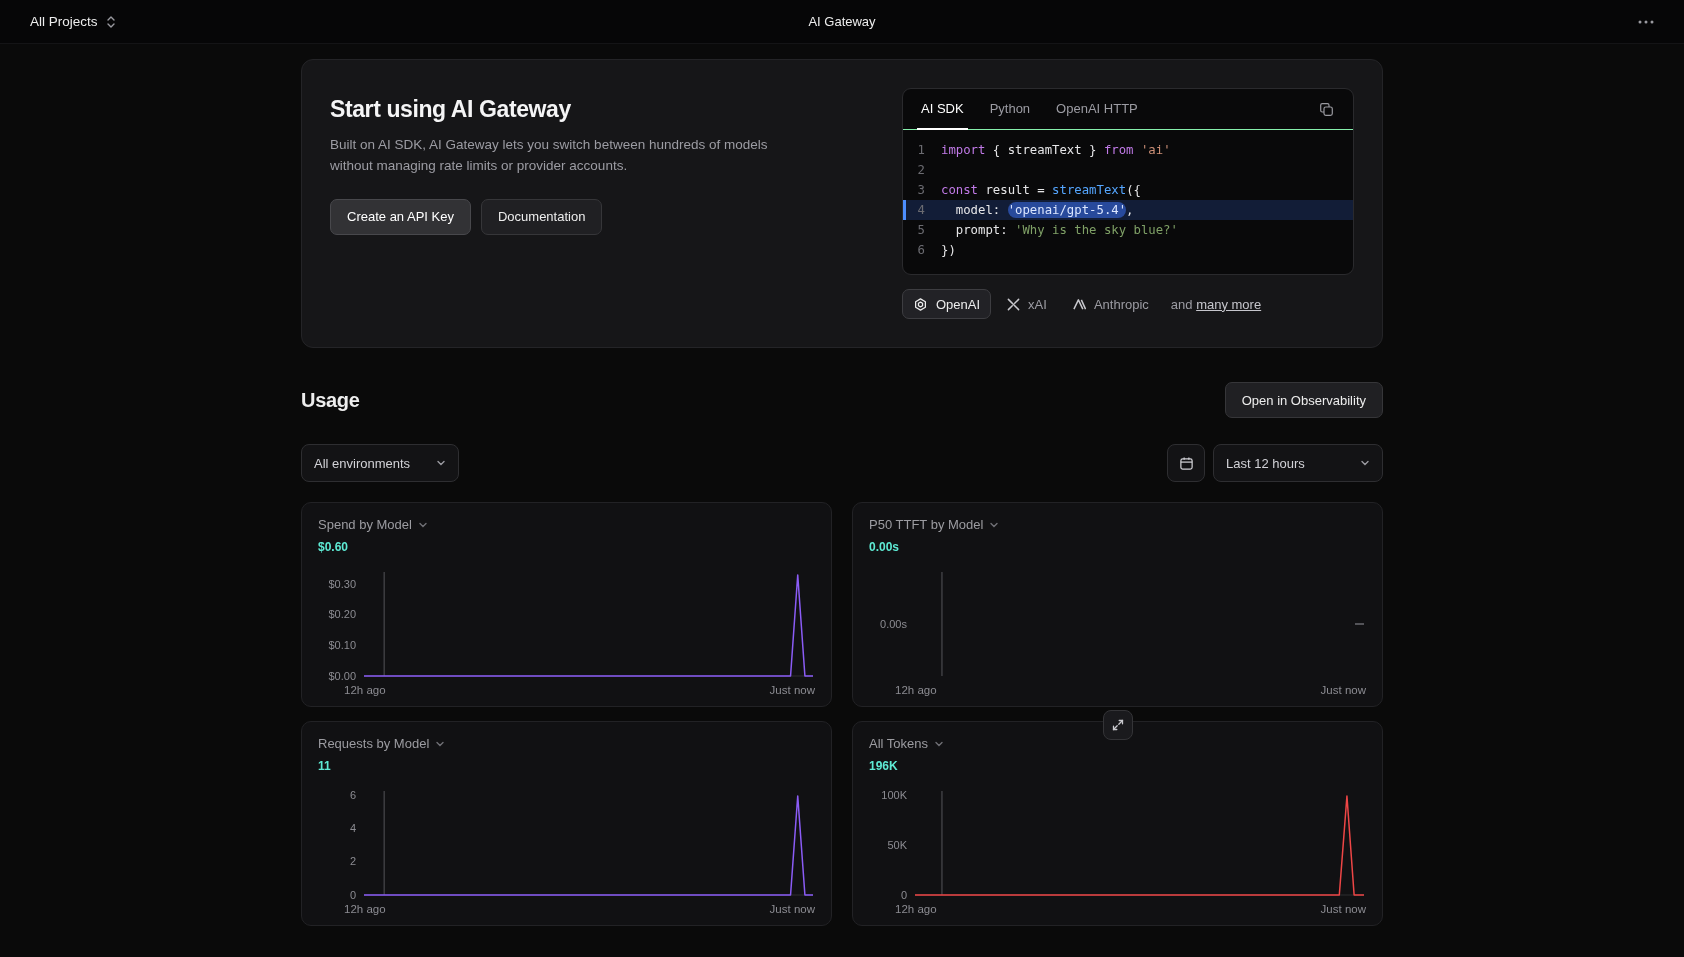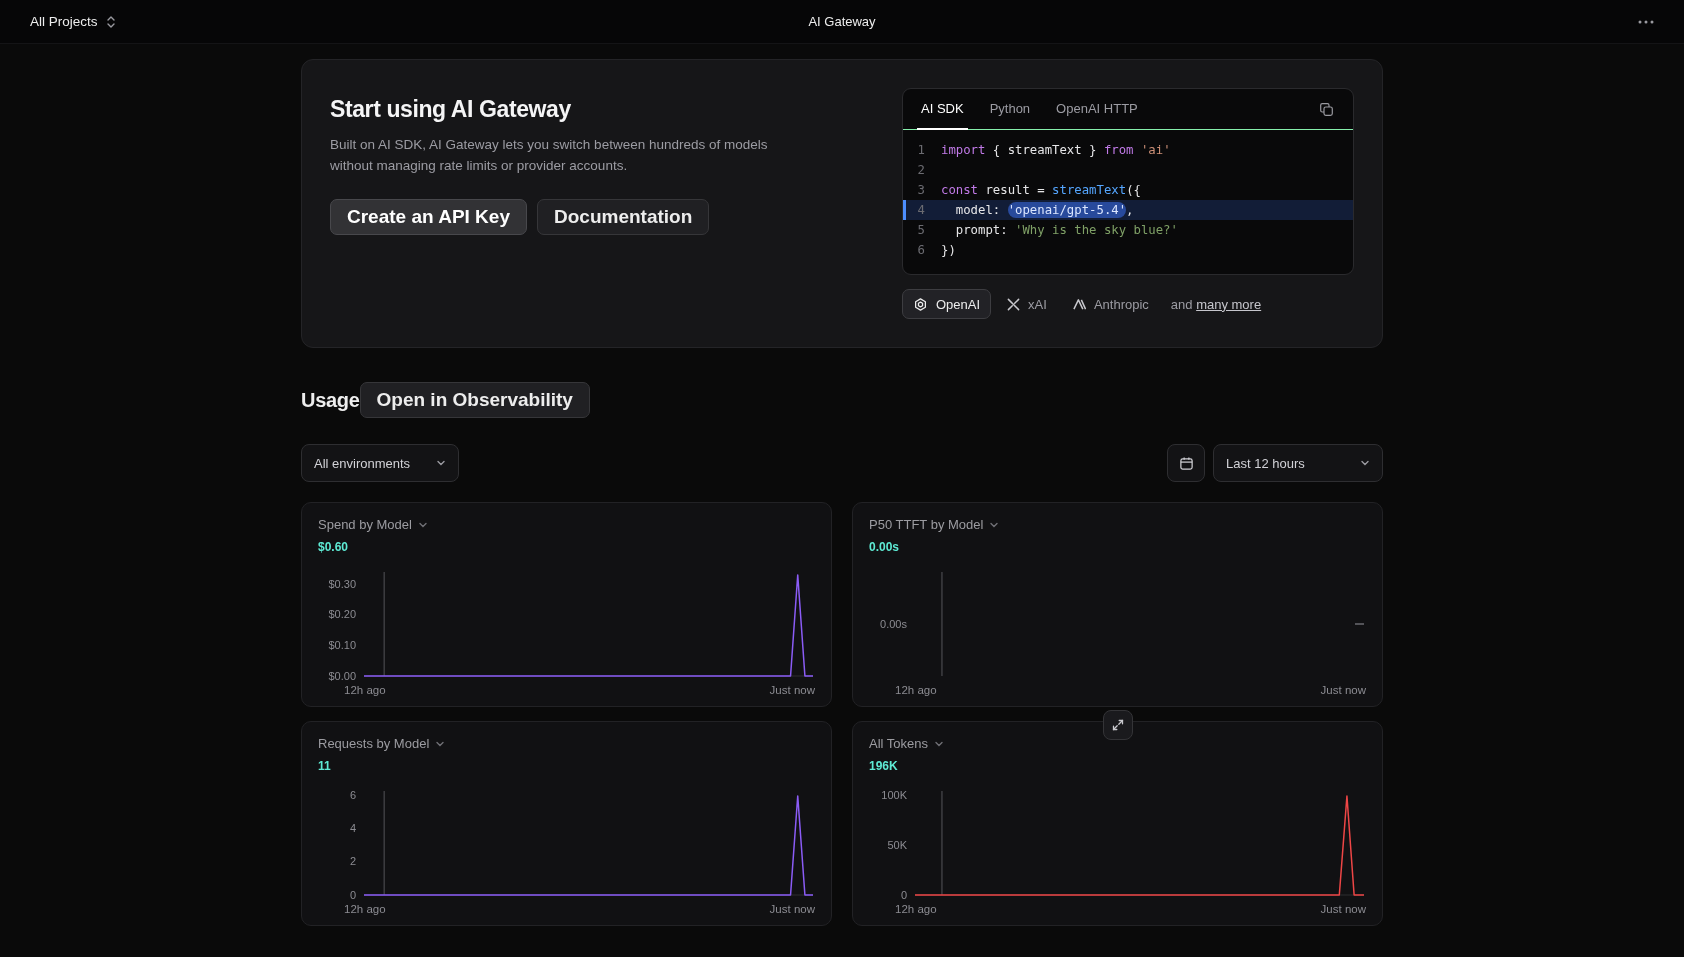--- a/index.html
+++ b/index.html
@@ -14,21 +14,21 @@
 
   
   .content{width:1082px;margin:0 auto;padding-top:15px}
 
   
   .hero{background:#161618;border:1px solid #242427;border-radius:12px;padding:28px;display:flex;gap:48px}
   .hero-left{flex:1;padding-top:8px}
   .hero-left h1{font-size:23px;font-weight:700;letter-spacing:-0.4px;color:#f5f5f6}
   .hero-left p{margin-top:12px;font-size:13.5px;line-height:1.55;color:#9c9ca3;max-width:460px}
   .hero-actions{display:flex;gap:10px;margin-top:22px}
-  .btn{height:36px;padding:0 16px;border-radius:7px;font-size:19px;font-family:inherit;font-weight:700;cursor:pointer;display:inline-flex;align-items:center;gap:8px}
+  .btn{height:36px;padding:0 16px;border-radius:7px;font-size:13px;font-family:inherit;font-weight:400;cursor:pointer;display:inline-flex;align-items:center;gap:8px}
   .btn-primary{background:#323235;border:1px solid #48484c;color:#fff}
   .btn-secondary{background:#202023;border:1px solid #363639;color:#ededed}
   .hero-right{width:452px}
 
   
   .code-card{background:#09090a;border:1px solid #2a2a2d;border-radius:9px;overflow:hidden}
   .code-tabs{display:flex;align-items:center;height:41px;border-bottom:1px solid #86efac;padding:0 14px}
   .tab{height:100%;display:flex;align-items:center;padding:0 4px;margin-right:18px;font-size:13px;color:#9c9ca3;cursor:pointer;border-bottom:2px solid transparent;margin-bottom:-1px}
   .tab.active{color:#fff;border-bottom-color:#fff}
   .copy-btn{margin-left:auto;background:none;border:none;cursor:pointer;padding:5px;border-radius:5px;display:flex}
@@ -45,21 +45,21 @@
   .tk-sel{background:rgba(58,112,240,0.55);color:#dbe6ff;border-radius:8px;padding:1px 0}
 
   
   .providers{display:flex;align-items:center;gap:6px;margin-top:14px}
   .chip{display:flex;align-items:center;gap:8px;height:30px;padding:0 10px;border-radius:7px;font-size:13px;color:#9c9ca3}
   .chip-active{background:#222226;border:1px solid #3d3d41;color:#ededed}
   .providers .more{font-size:13px;color:#9c9ca3;margin-left:6px}
   .providers .more a{color:#c6c6cc;text-decoration:underline;cursor:pointer}
 
   
-  .usage-header{display:flex;align-items:center;margin-top:34px}
+  .usage-header{display:flex;align-items:center;justify-content:space-between;margin-top:34px}
   .usage-header h2{font-size:20px;font-weight:700;letter-spacing:-0.3px}
   .filters{display:flex;align-items:center;justify-content:space-between;margin-top:26px}
   .select{height:38px;display:flex;align-items:center;gap:10px;justify-content:space-between;background:#131315;border:1px solid #2e2e31;border-radius:8px;padding:0 12px;color:#d2d2d7;font-size:13px;font-family:inherit;cursor:pointer}
   .select.env{width:158px}
   .select.time{width:170px}
   .filters-right{display:flex;gap:8px}
   .icon-btn{width:38px;height:38px;display:flex;align-items:center;justify-content:center;background:#131315;border:1px solid #2e2e31;border-radius:8px;cursor:pointer}
 
   
   .charts{display:grid;grid-template-columns:1fr 1fr;gap:14px 20px;margin-top:20px;position:relative}

